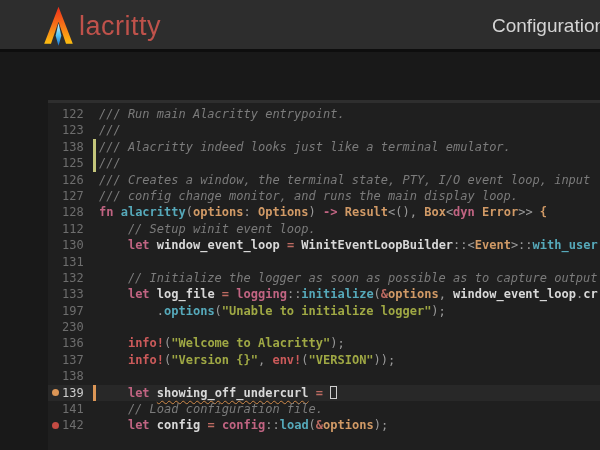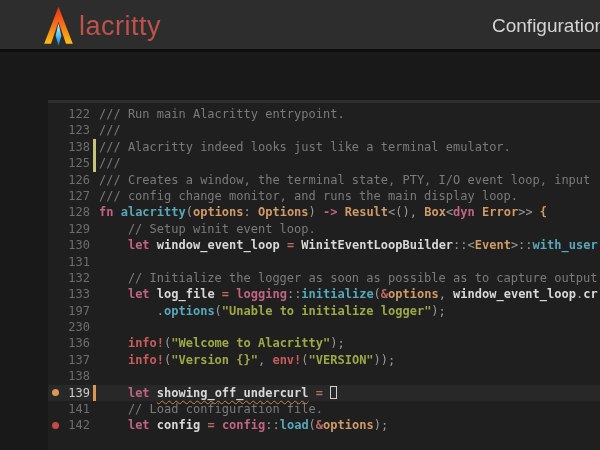--- a/index.html
+++ b/index.html
@@ -12,28 +12,28 @@
   .brand-text{font-size:27px;letter-spacing:.5px;color:var(--brand,#bf524b);margin-left:2px;line-height:40px}
   .nav-item{position:absolute;left:492px;top:0;height:52px;line-height:52px;font-size:19px;color:var(--nav,#d4d4d4);white-space:nowrap;cursor:pointer}
   
   .code-window{position:absolute;left:48px;top:100px;right:0;bottom:0;background:var(--code-bg,#1f1f1f);border-top:3px solid var(--frame-top,#2e2e2e);padding-top:3px;overflow:hidden}
   .line{position:relative;display:flex;height:16.4px;line-height:16.4px;font-family:"DejaVu Sans Mono","Liberation Mono",monospace;font-size:12px;white-space:pre}
   .line.current{background:var(--current-line-bg,#282828)}
   .dotcol{flex:0 0 14px;display:flex;align-items:center;justify-content:center}
   .dot{width:7px;height:7px;border-radius:50%}
   .dot.warn{background:var(--diag-warn,#dc9656)}
   .dot.err{background:var(--diag-err,#c44b43)}
-  .num{flex:0 0 28px;text-align:right;color:var(--line-num,#6e6e6e)}
+  .num{flex:0 0 28px;color:var(--line-num,#6e6e6e)}
   .current .num{color:var(--line-num-cur,#cdcdcd)}
   .barcol{flex:0 0 9px;position:relative}
   .bar{position:absolute;left:3px;top:0;bottom:0;width:3px}
   .bar.mod{background:var(--git-mod,#c3c57a)}
   .bar.chg{background:var(--git-chg,#dc9656)}
   .codetext{flex:1;white-space:pre;font-weight:bold;color:var(--punct,#9a9a9a)}
-  .cm{font-weight:normal;color:var(--comment,#7b7b7b)}
+  .cm{font-weight:normal;font-style:italic;color:var(--comment,#7b7b7b)}
   .pl{font-weight:normal;color:var(--punct,#9a9a9a)}
   .kw{color:var(--keyword,#c16482)}
   .op{color:var(--operator,#bd6b62)}
   .ty{color:var(--type,#d19a66)}
   .pa{color:var(--param,#d19a66)}
   .fn{color:var(--func,#56a9ba)}
   .st{color:var(--string,#9fa844)}
   .mc{color:var(--macro,#cb5a5a)}
   .id{color:var(--ident,#d8d8d8)}
   .uc{color:var(--ident,#d8d8d8);text-decoration:underline;text-decoration-style:wavy;text-decoration-color:var(--undercurl,#d08a4a);text-decoration-thickness:1px;text-underline-offset:3px}
@@ -69,21 +69,21 @@
 
 <div class="code-window">
   <div>
       <div class="line"><span class="dotcol"></span><span class="num">122</span><span class="barcol"></span><span class="codetext"><span class="cm">/// Run main Alacritty entrypoint.</span></span></div>
       <div class="line"><span class="dotcol"></span><span class="num">123</span><span class="barcol"></span><span class="codetext"><span class="cm">///</span></span></div>
       <div class="line"><span class="dotcol"></span><span class="num">138</span><span class="barcol"><span class="bar mod"></span></span><span class="codetext"><span class="cm">/// Alacritty indeed looks just like a terminal emulator.</span></span></div>
       <div class="line"><span class="dotcol"></span><span class="num">125</span><span class="barcol"><span class="bar mod"></span></span><span class="codetext"><span class="cm">///</span></span></div>
       <div class="line"><span class="dotcol"></span><span class="num">126</span><span class="barcol"></span><span class="codetext"><span class="cm">/// Creates a window, the terminal state, PTY, I/O event loop, input</span></span></div>
       <div class="line"><span class="dotcol"></span><span class="num">127</span><span class="barcol"></span><span class="codetext"><span class="cm">/// config change monitor, and runs the main display loop.</span></span></div>
       <div class="line"><span class="dotcol"></span><span class="num">128</span><span class="barcol"></span><span class="codetext"><span class="kw">fn</span><span class="pl"> </span><span class="fn">alacritty</span><span class="pl">(</span><span class="pa">options</span><span class="pl">: </span><span class="ty">Options</span><span class="pl">) </span><span class="kw">-&gt;</span><span class="pl"> </span><span class="ty">Result</span><span class="pl">&lt;(), </span><span class="ty">Box</span><span class="pl">&lt;</span><span class="kw">dyn</span><span class="pl"> </span><span class="ty">Error</span><span class="pl">&gt;&gt; </span><span class="pa">{</span></span></div>
-      <div class="line"><span class="dotcol"></span><span class="num">129</span><span class="barcol"></span><span class="codetext"><span class="cm">    // Setup winit event loop.</span></span></div>
+      <div class="line"><span class="dotcol"></span><span class="num">112</span><span class="barcol"></span><span class="codetext"><span class="cm">    // Setup winit event loop.</span></span></div>
       <div class="line"><span class="dotcol"></span><span class="num">130</span><span class="barcol"></span><span class="codetext"><span class="pl">    </span><span class="kw">let</span><span class="pl"> </span><span class="id">window_event_loop</span><span class="pl"> </span><span class="op">=</span><span class="pl"> </span><span class="id">WinitEventLoopBuilder</span><span class="pl">::&lt;</span><span class="ty">Event</span><span class="pl">&gt;::</span><span class="fn">with_user</span></span></div>
       <div class="line"><span class="dotcol"></span><span class="num">131</span><span class="barcol"></span><span class="codetext"></span></div>
       <div class="line"><span class="dotcol"></span><span class="num">132</span><span class="barcol"></span><span class="codetext"><span class="cm">    // Initialize the logger as soon as possible as to capture output</span></span></div>
       <div class="line"><span class="dotcol"></span><span class="num">133</span><span class="barcol"></span><span class="codetext"><span class="pl">    </span><span class="kw">let</span><span class="pl"> </span><span class="id">log_file</span><span class="pl"> </span><span class="op">=</span><span class="pl"> </span><span class="kw">logging</span><span class="pl">::</span><span class="fn">initialize</span><span class="pl">(</span><span class="op">&amp;</span><span class="pa">options</span><span class="pl">, </span><span class="id">window_event_loop</span><span class="pl">.</span><span class="id">cr</span></span></div>
       <div class="line"><span class="dotcol"></span><span class="num">197</span><span class="barcol"></span><span class="codetext"><span class="pl">        .</span><span class="fn">options</span><span class="pl">(</span><span class="st">"Unable to initialize logger"</span><span class="pl">);</span></span></div>
       <div class="line"><span class="dotcol"></span><span class="num">230</span><span class="barcol"></span><span class="codetext"></span></div>
       <div class="line"><span class="dotcol"></span><span class="num">136</span><span class="barcol"></span><span class="codetext"><span class="pl">    </span><span class="mc">info!</span><span class="pl">(</span><span class="st">"Welcome to Alacritty"</span><span class="pl">);</span></span></div>
       <div class="line"><span class="dotcol"></span><span class="num">137</span><span class="barcol"></span><span class="codetext"><span class="pl">    </span><span class="mc">info!</span><span class="pl">(</span><span class="st">"Version {}"</span><span class="pl">, </span><span class="mc">env!</span><span class="pl">(</span><span class="st">"VERSION"</span><span class="pl">));</span></span></div>
       <div class="line"><span class="dotcol"></span><span class="num">138</span><span class="barcol"></span><span class="codetext"></span></div>
       <div class="line current"><span class="dotcol"><span class="dot warn"></span></span><span class="num">139</span><span class="barcol"><span class="bar chg"></span></span><span class="codetext"><span class="pl">    </span><span class="kw">let</span><span class="pl"> </span><span class="uc">showing_off_undercurl</span><span class="pl"> </span><span class="op">=</span><span class="pl"> </span><span class="cursor"></span></span></div>

